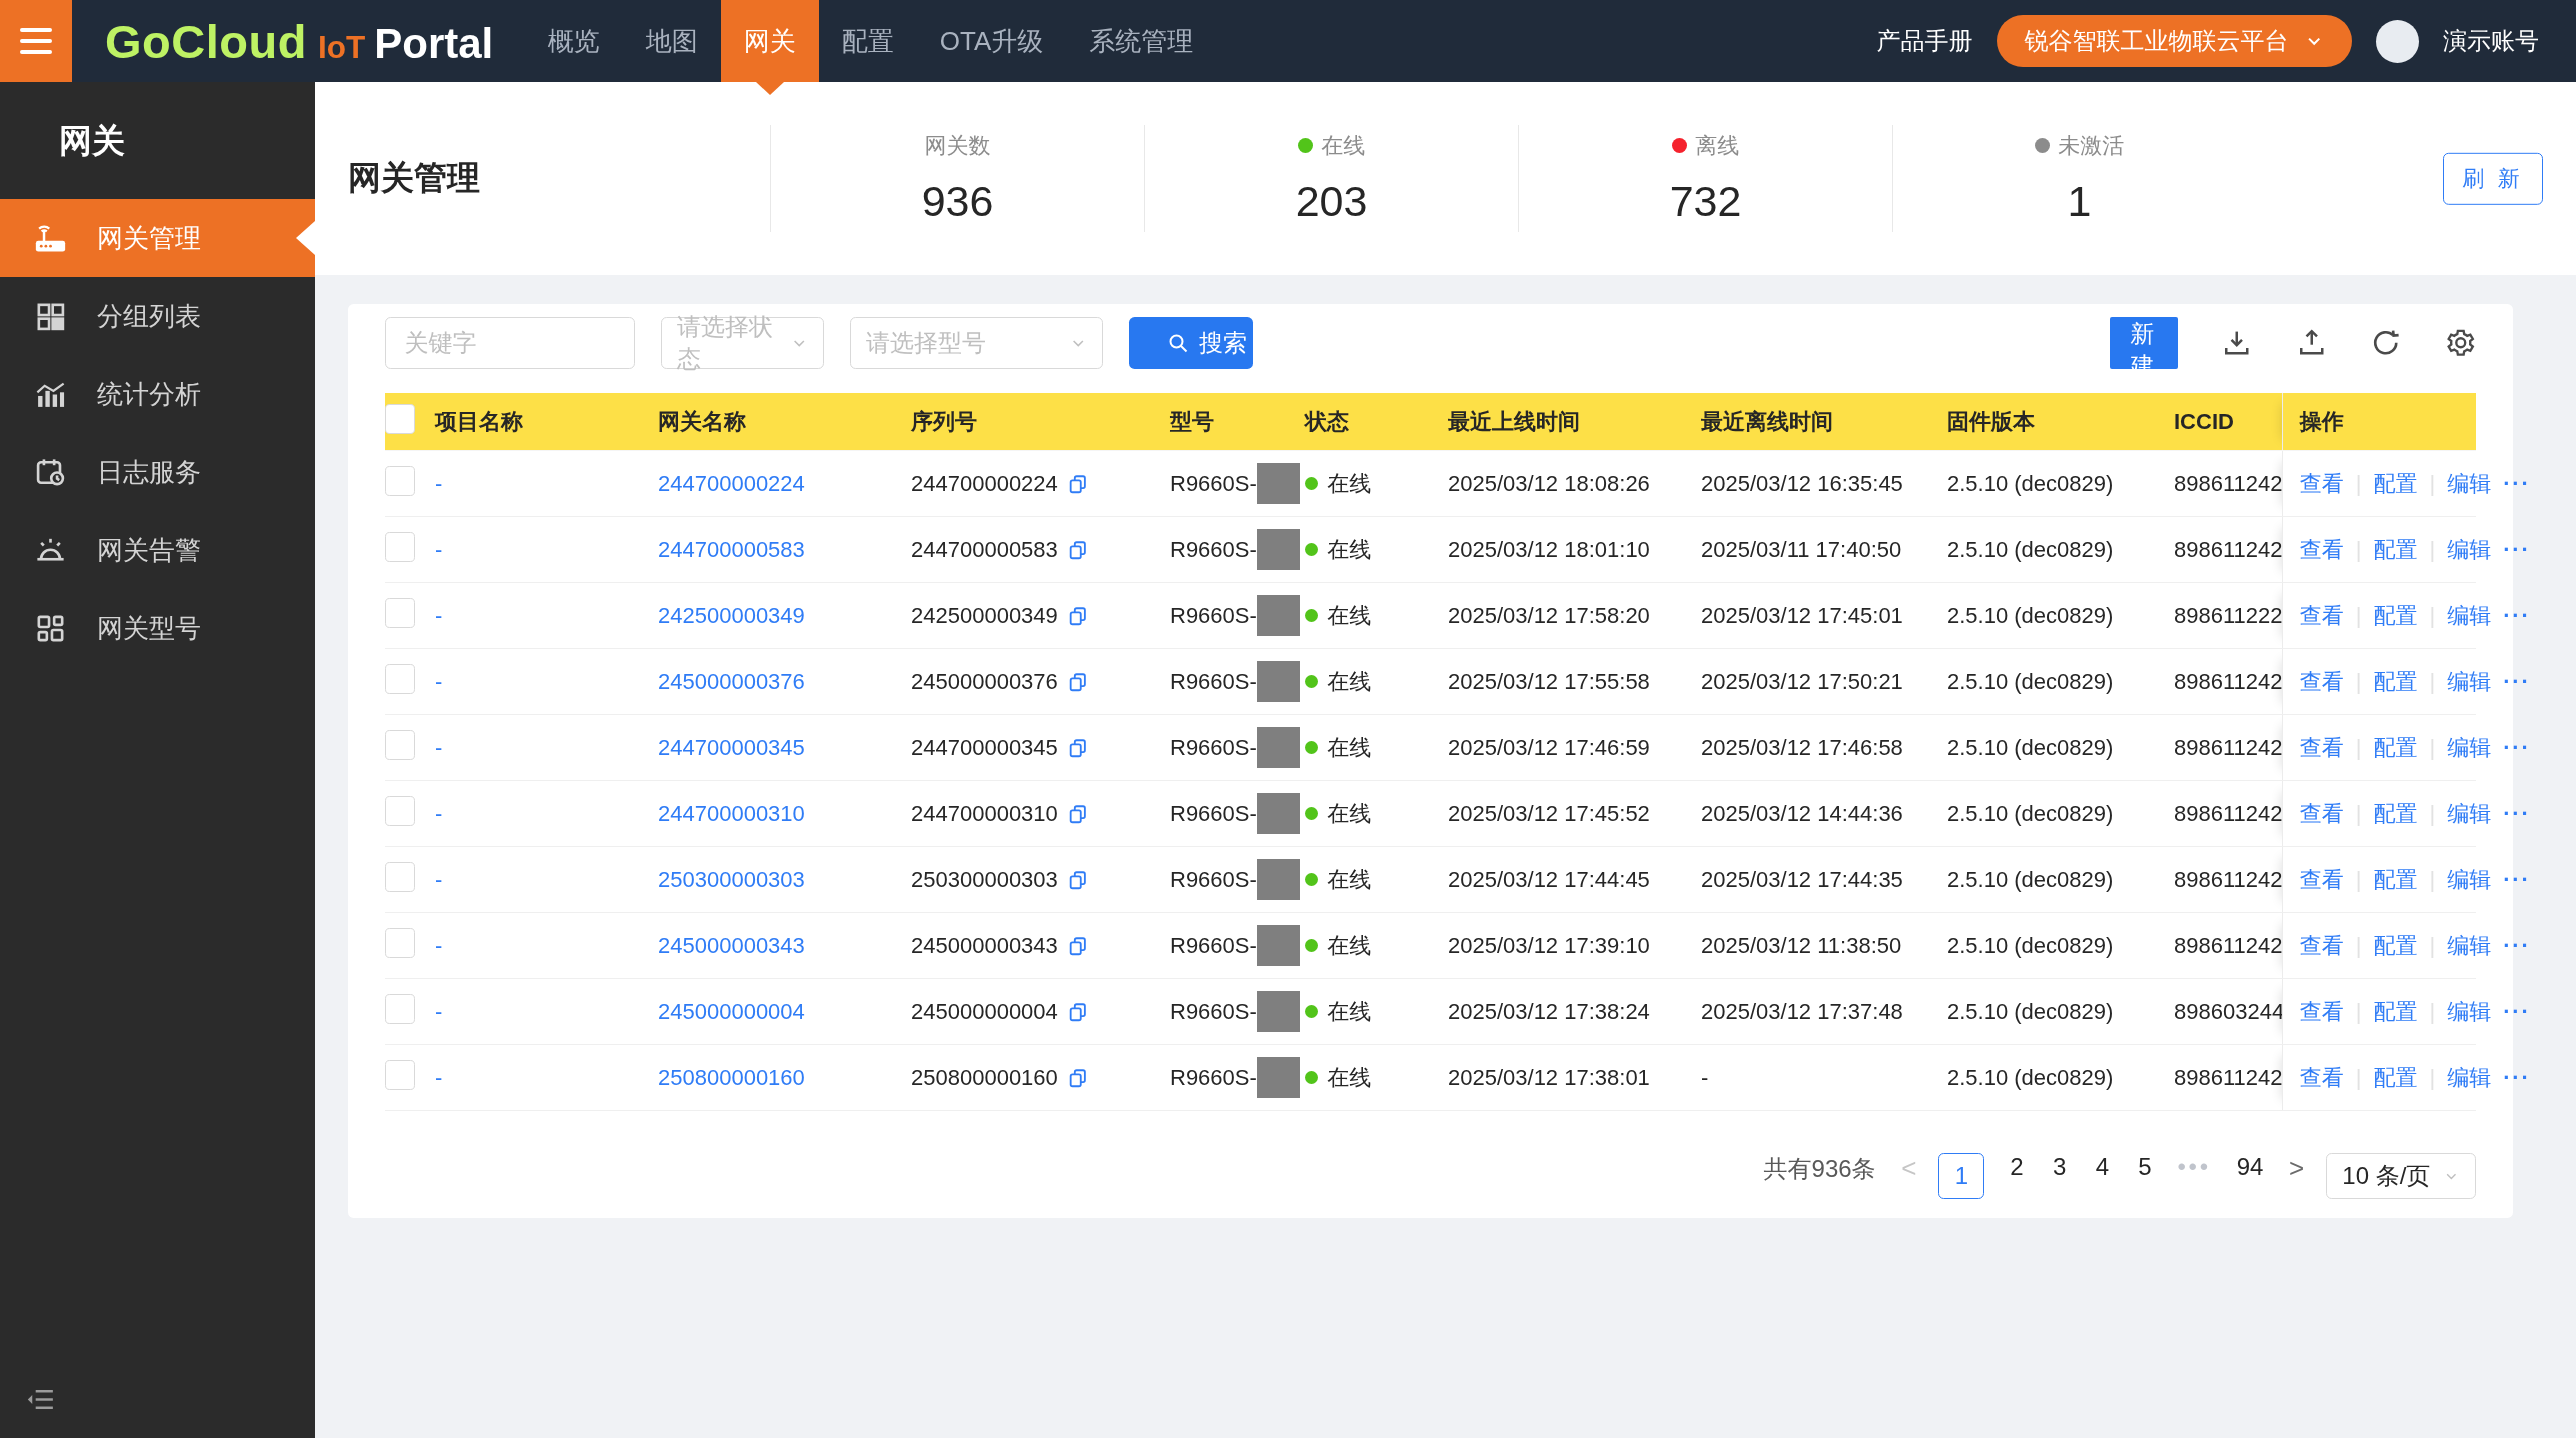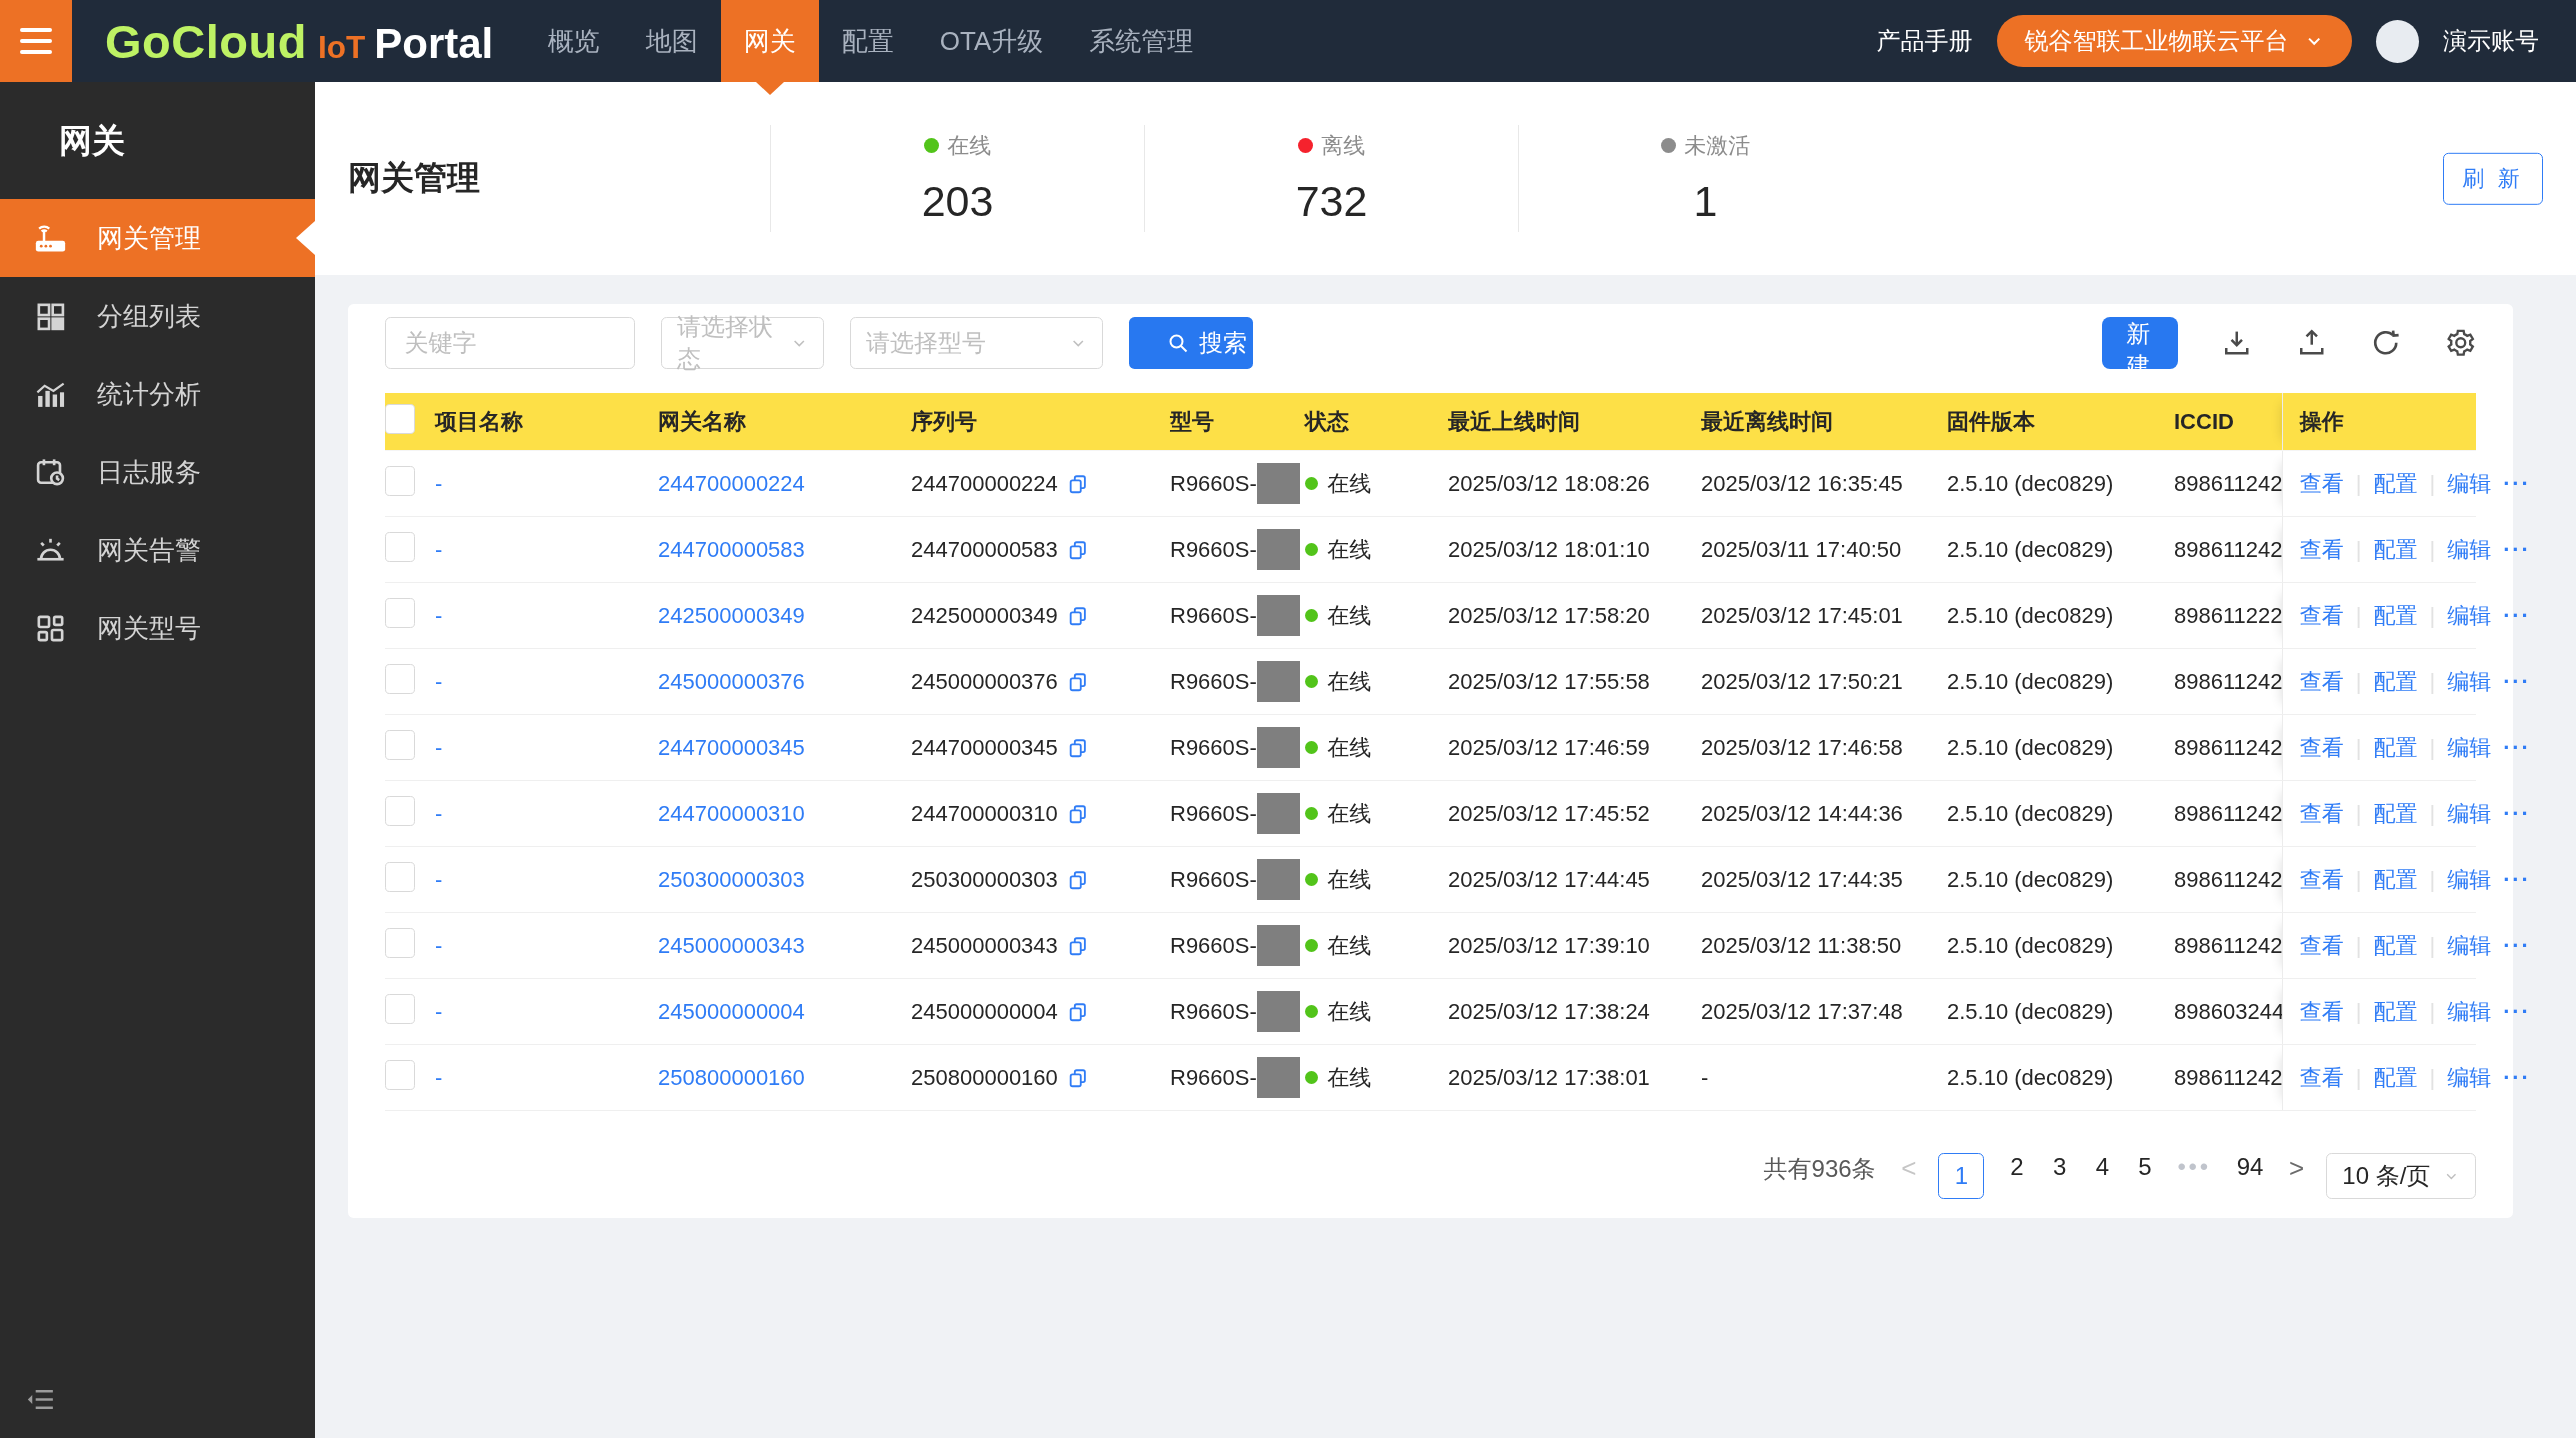--- a/index.html
+++ b/index.html
@@ -46,21 +46,21 @@
   .refresh-btn{position:absolute;right:33px;top:50%;transform:translateY(-50%);border:1.9px solid #2f7cf6;color:#2f7cf6;background:#fff;font-size:22px;padding:10.2px 18.5px;border-radius:5.6px;letter-spacing:3.7px;cursor:pointer;font-family:inherit}
   
   .card{position:absolute;left:33px;top:222px;width:2165px;height:914px;background:#fff;border-radius:5.6px;padding:13px 37px 37px 37px;box-sizing:border-box}
   .filter-row{display:flex;align-items:center}
   .inp{width:250px;height:52px;border:1.9px solid #d9d9d9;border-radius:5.6px;padding:0 18.5px;font-size:24px;box-sizing:border-box;color:#262626;font-family:inherit;outline:none}
   .inp::placeholder{color:#bfbfbf}
   .sel{height:52px;border:1.9px solid #d9d9d9;border-radius:5.6px;display:flex;align-items:center;justify-content:space-between;padding:0 15px;font-size:24px;color:#bfbfbf;box-sizing:border-box;margin-left:26px;cursor:pointer}
   .sel.s1{width:163px}.sel.s2{width:253px}
   .search-btn{margin-left:26px;height:52px;width:124px;background:#2878f0;color:#fff;border:none;border-radius:5.6px;font-size:24px;display:flex;align-items:center;justify-content:flex-end;gap:9.3px;cursor:pointer;font-family:inherit}
   .fr-right{margin-left:auto;display:flex;align-items:center;gap:43px}
-  .create-btn{height:52px;width:76px;background:#2878f0;color:#fff;border:none;border-radius:8px;font-size:24px;letter-spacing:3.7px;cursor:pointer;font-family:Liberation Serif, serif}
+  .create-btn{height:52px;width:68px;background:#2878f0;color:#fff;border:none;border-radius:2px;font-size:24px;letter-spacing:3.7px;cursor:pointer;font-family:Liberation Serif, serif}
   .tool-ic{color:#4a4a4a;display:flex;cursor:pointer}
   
   .table{margin-top:24px;font-size:22px}
   .tr{display:flex;align-items:center;height:65px;border-bottom:0.9px solid #efefef}
   .tr.head{height:57px;background:#fde047;font-weight:700;border-bottom:0.9px solid #f5f5f5}
   .td{box-sizing:border-box;flex:none;white-space:nowrap}
   .c0{width:50px}.c1{width:223px}.c2{width:253px}.c3{width:259px}.c4{width:135px}
   .c5{width:143px}.c6{width:253px}.c7{width:246px}.c8{width:227px}
   .c9{width:108px;overflow:hidden}
   .c10{width:190px;align-self:stretch;display:flex;align-items:center;padding-left:16.7px;border-left:0.9px solid #ececec;box-shadow:-11px 0 11px -11px rgba(0,0,0,.14)}
@@ -215,20 +215,26 @@
   </span>
 </div>
 
 <div class="main">
 
   <div class="page-header">
     <div class="ph-title">网关管理</div>
 
     <div class="stat">
       <div class="s-label">
+          <span>网关数</span>
+        </div>
+      <div class="s-value">936</div>
+    </div>
+    <div class="stat">
+      <div class="s-label">
           <span class="dot dot-green"></span>
           <span>在线</span>
         </div>
       <div class="s-value">203</div>
     </div>
     <div class="stat">
       <div class="s-label">
           <span class="dot dot-red"></span>
           <span>离线</span>
         </div>

